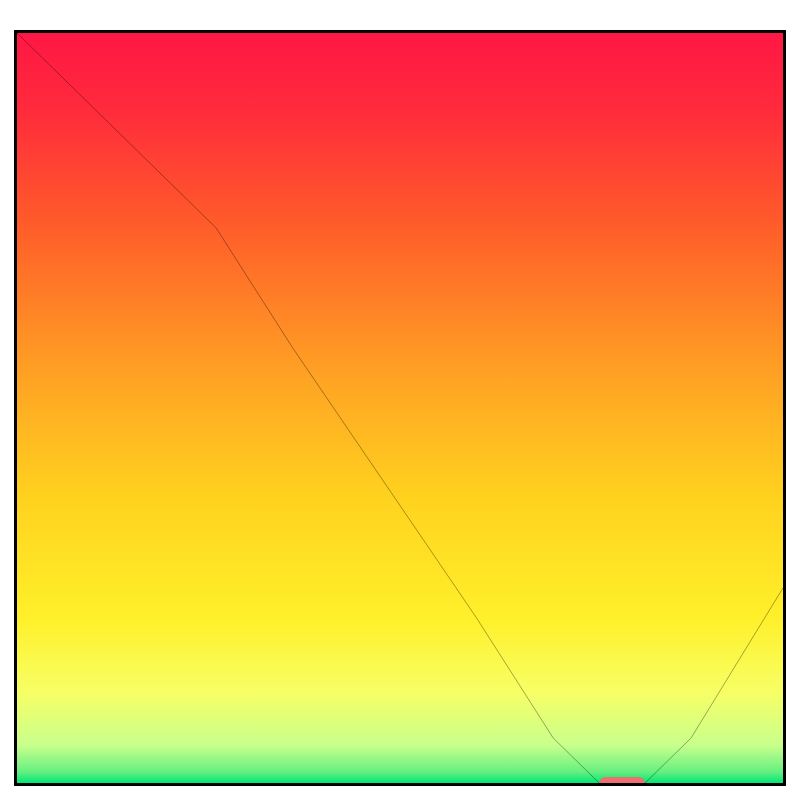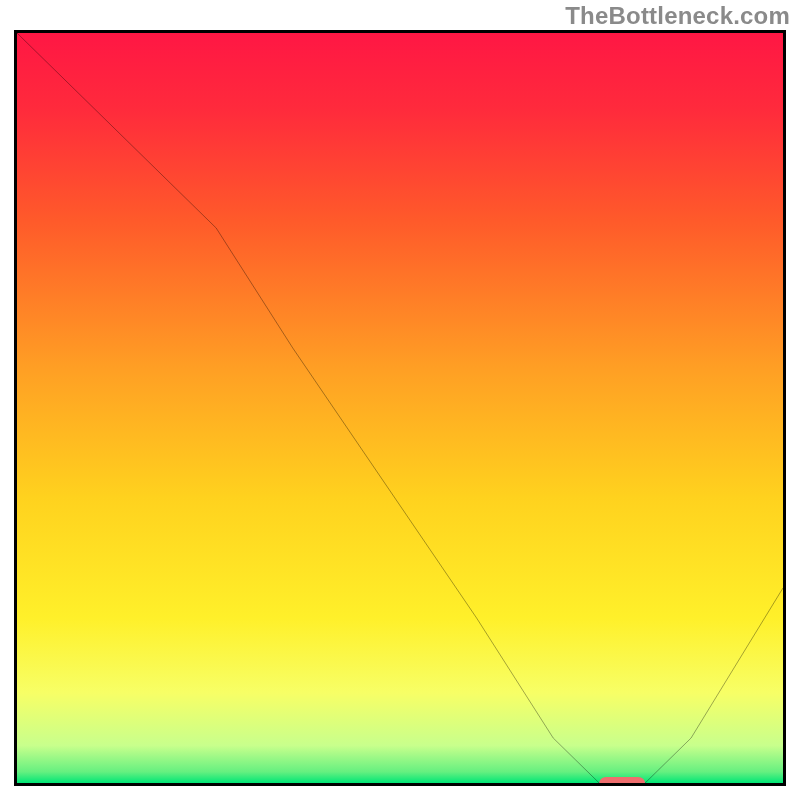--- a/index.html
+++ b/index.html
@@ -49,21 +49,20 @@
     width: 100%;
     height: 100%;
     pointer-events: none;
   }
 </style>
 </head>
 <body>
 
 <div class="canvas">
 
-  <div class="watermark">TheBottleneck.com</div>
 
   <div class="plot-frame">
 
     <svg class="bg" viewBox="0 0 100 100" preserveAspectRatio="none">
       <defs>
         <linearGradient id="heat" x1="0" y1="0" x2="0" y2="1">
             <stop offset="0.00%" stop-color="#ff1744"></stop>
             <stop offset="10.00%" stop-color="#ff2a3c"></stop>
             <stop offset="25.00%" stop-color="#ff5a2a"></stop>
             <stop offset="45.00%" stop-color="#ffa024"></stop>

